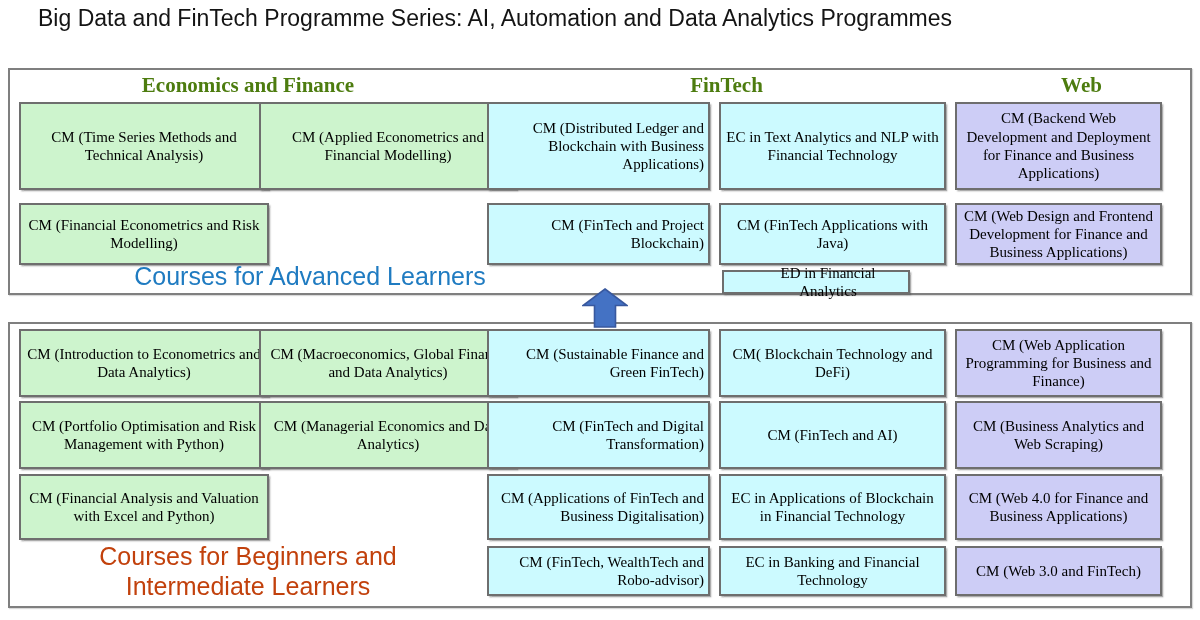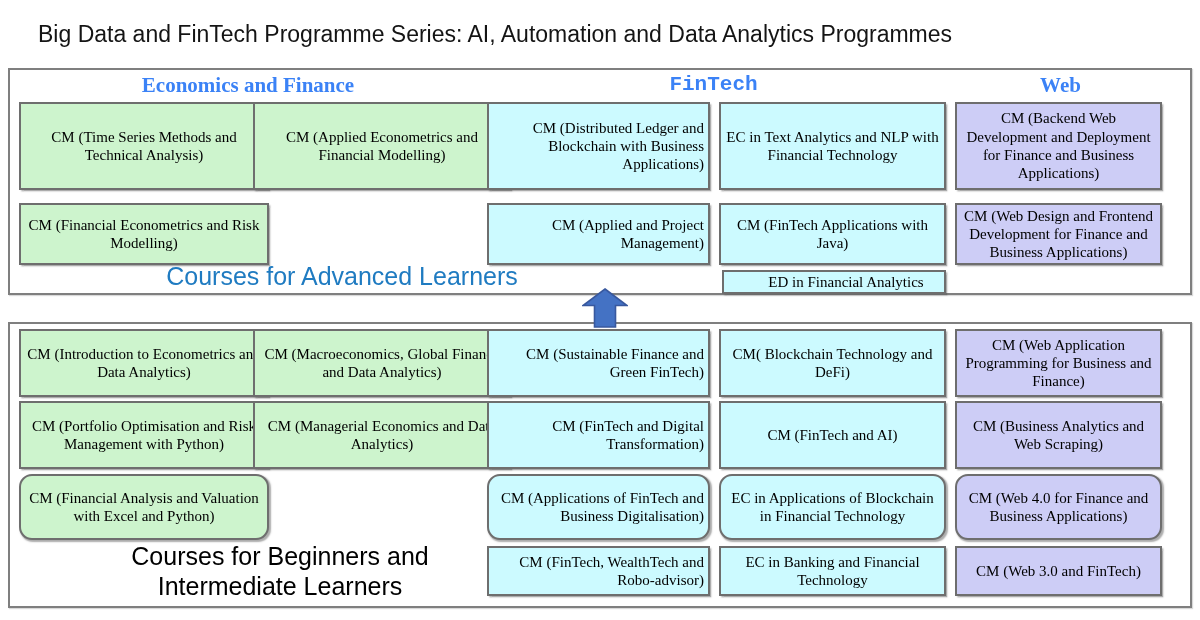--- a/index.html
+++ b/index.html
@@ -2,85 +2,85 @@
 <html style="--green: #cdf4cd; --cyan: #ccfaff; --purple: #cdcdf6; --label_blue: #1f7bc1; --arrow_fill: #4472c4; --arrow_stroke: #38589e;"><head>
 <meta charset="utf-8">
 <style>
   html,body{margin:0;padding:0;}
   body{
     width:1200px;height:620px;position:relative;overflow:hidden;
     background:#ffffff;font-family:"Liberation Serif",serif;color:#000;
   }
   .page-title{
     position:absolute;left:38px;top:5px;white-space:nowrap;
-    font-family:"Liberation Sans",sans-serif;font-size:23px;color:#141414;margin-top:16px;
+    font-family:"Liberation Sans",sans-serif;font-size:23px;color:#141414;
   }
   .panel{
     position:absolute;background:#fff;border:2px solid #7f7f7f;
     box-sizing:border-box;box-shadow:1px 1px 1px rgba(0,0,0,0.15);
   }
   #advanced-panel{left:8px;top:68px;width:1184px;height:227px;}
   #beginner-panel{left:8px;top:322px;width:1184px;height:286px;}
   .col-header{
     position:absolute;top:3px;height:27px;text-align:center;
-    font-weight:bold;font-size:21px;color:#3b82f6;
+    font-weight:bold;font-size:21px;color:#4d7c0f;
   }
   #hdr-econ{left:9px;width:458px;}
-  #hdr-fintech{left:474px;width:459px;font-family:Liberation Mono, monospace;}
-  #hdr-web{left:935px;width:231px;font-family:Liberation Serif, serif;}
+  #hdr-fintech{left:487px;width:459px;}
+  #hdr-web{left:956px;width:231px;font-family:Liberation Serif, serif;}
   .course{
     position:absolute;box-sizing:border-box;border:2px solid #6e6e6e;
     display:flex;align-items:center;justify-content:center;text-align:center;
     font-size:15px;line-height:1.22;padding:1px 4px;color:#000;
     box-shadow:1.5px 1.5px 1.5px rgba(90,90,90,0.5);
   }
   .green{background:var(--green,#cdf4cd);}
   .cyan{background:var(--cyan,#ccfaff);}
   .purple{background:var(--purple,#cdcdf6);}
   
   .c1{left:9px;width:250px;}
-  .c2{left:243px;width:258px;}
+  .c2{left:249px;width:258px;}
   .c3{left:477px;width:223px;text-align:right;}
   .c4{left:709px;width:227px;}
   .c5{left:945px;width:207px;}
   
   .ar1{top:32px;height:88px;}
   .ar2{top:133px;height:62px;}
-  .ed-box{left:712px;width:224px;top:200px;height:24px;padding-left:28px;}
+  .ed-box{left:712px;width:188px;top:200px;height:24px;padding-left:28px;}
   
   .br1{top:5px;height:68px;}
   .br2{top:77px;height:68px;}
-  .br3{top:150px;height:66px;border-radius:13px;}
+  .br3{top:150px;height:66px;}
   .br4{top:222px;height:50px;}
   .section-label{
     position:absolute;text-align:center;
-    font-family:"Liberation Sans",sans-serif;font-size:25px;margin-left:32px;
+    font-family:"Liberation Sans",sans-serif;font-size:25px;
   }
   #advanced-label{left:85px;width:430px;top:192px;color:var(--label_blue,#1f7bc1);}
-  #beginner-label{left:9px;width:458px;top:218px;color:#000000;line-height:1.18;}
+  #beginner-label{left:9px;width:458px;top:218px;color:#c2410c;line-height:1.18;}
   #up-arrow{position:absolute;left:582px;top:288px;z-index:5;}
 </style>
 </head>
 <body>
 
 <div class="page-title">Big Data and FinTech Programme Series: AI, Automation and Data Analytics Programmes</div>
 
 <div class="panel" id="advanced-panel">
   <div class="col-header" id="hdr-econ">Economics and Finance</div>
   <div class="col-header" id="hdr-fintech">FinTech</div>
   <div class="col-header" id="hdr-web">Web</div>
 
   <div class="course green c1 ar1">CM (Time Series Methods and Technical Analysis)</div>
   <div class="course green c2 ar1">CM (Applied Econometrics and Financial Modelling)</div>
   <div class="course cyan c3 ar1">CM (Distributed Ledger and Blockchain with Business Applications)</div>
   <div class="course cyan c4 ar1">EC in Text Analytics and NLP with Financial Technology</div>
   <div class="course purple c5 ar1">CM (Backend Web Development and Deployment for Finance and Business Applications)</div>
 
   <div class="course green c1 ar2">CM (Financial Econometrics and Risk Modelling)</div>
-  <div class="course cyan c3 ar2">CM (Applied and Project Management)</div>
+  <div class="course cyan c3 ar2">CM (FinTech and Project Blockchain)</div>
   <div class="course cyan c4 ar2">CM (FinTech Applications with Java)</div>
   <div class="course purple c5 ar2">CM (Web Design and Frontend Development for Finance and Business Applications)</div>
 
   <div class="course cyan ed-box">ED in Financial Analytics</div>
 
   <div class="section-label" id="advanced-label">Courses for Advanced Learners</div>
 </div>
 
 <svg id="up-arrow" width="46" height="40" viewBox="0 0 46 40">
   <path id="up-arrow-path" d="M23 1 L45 17.5 L33.5 17.5 L33.5 39 L12.5 39 L12.5 17.5 L1 17.5 Z" fill="#4472c4" stroke="#38589e" stroke-width="1.6"></path>

